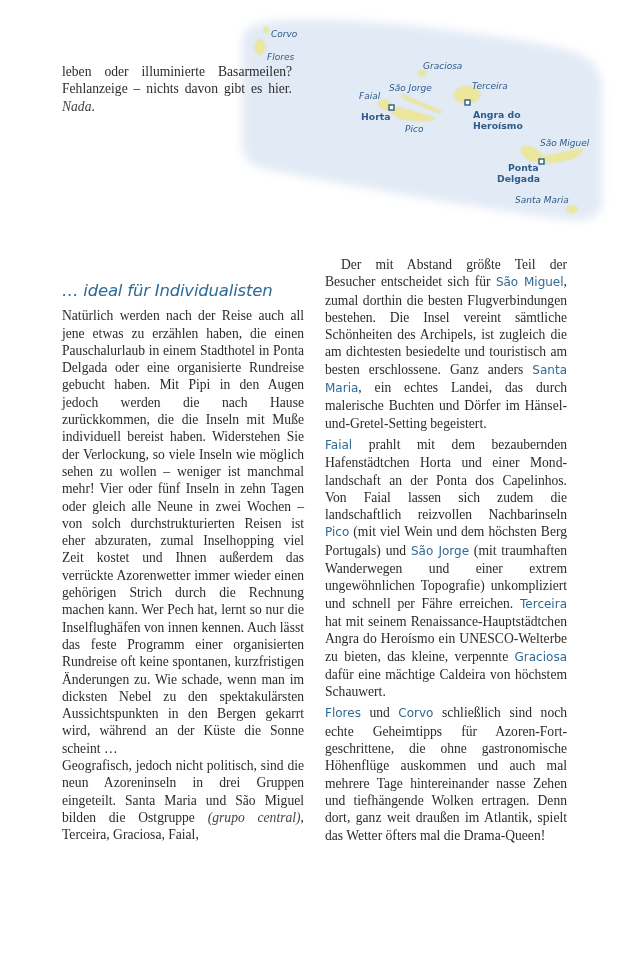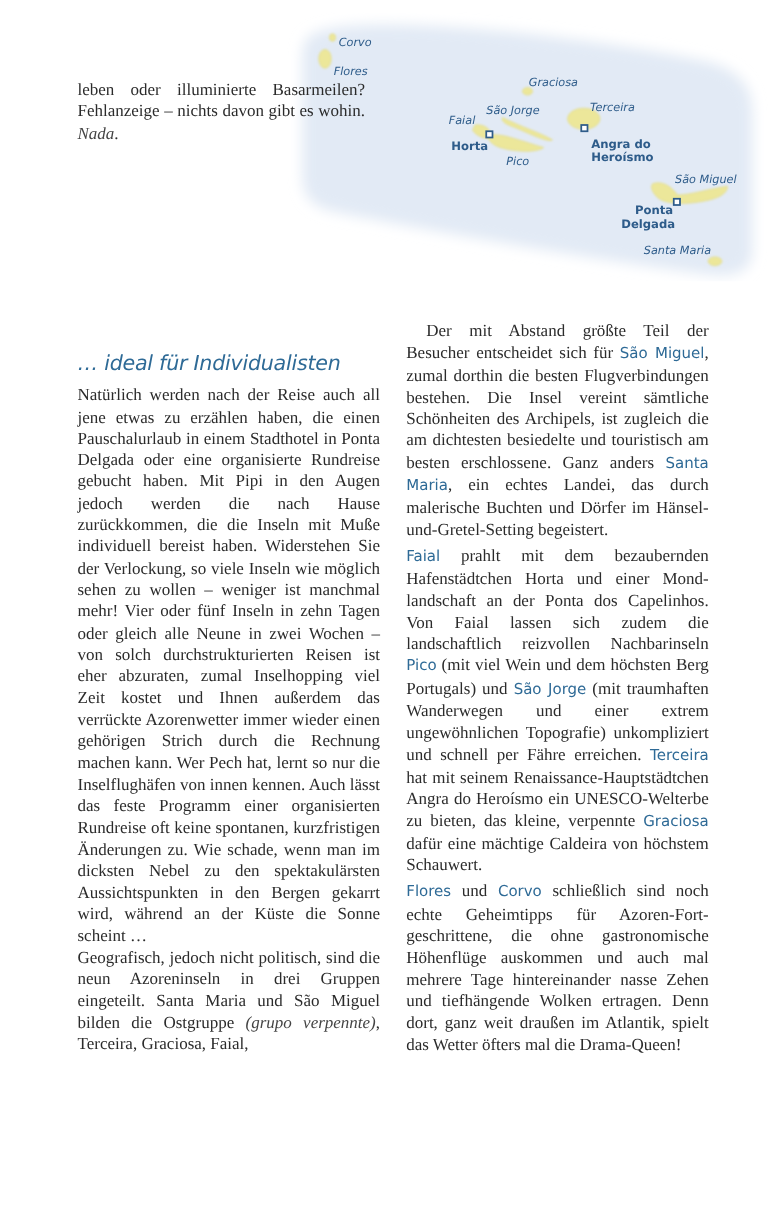--- a/index.html
+++ b/index.html
@@ -83,28 +83,28 @@
         <text x="131" y="110">Horta</text>
         <text x="243" y="108">Angra do</text>
         <text x="243" y="119">Heroísmo</text>
         <text x="278" y="161">Ponta</text>
         <text x="267" y="172">Delgada</text>
       </g>
     </svg>
   </div>
 
   <div class="intro body-text">
-    <p><span>leben oder illuminierte Basar­meilen? Fehlanzeige – nichts davon gibt es wohin. </span><em>Nada</em><span>.</span></p>
+    <p><span>leben oder illuminierte Basar­meilen? Fehlanzeige – nichts davon gibt es hier. </span><em>Nada</em><span>.</span></p>
   </div>
 
   <div class="col-left body-text">
     <h2 class="first">… ideal für Individualisten</h2>
     <p>Natürlich werden nach der Reise auch all jene etwas zu erzählen haben, die einen Pauschalurlaub in einem Stadt­hotel in Ponta Delgada oder eine organisierte Rundreise gebucht haben. Mit Pipi in den Augen jedoch werden die nach Hause zurückkommen, die die Inseln mit Muße individuell bereist haben. Widerstehen Sie der Verlockung, so viele Inseln wie möglich sehen zu wollen – weniger ist manchmal mehr! Vier oder fünf Inseln in zehn Tagen oder gleich alle Neune in zwei Wochen – von solch durchstrukturierten Reisen ist eher abzuraten, zumal Inselhopping viel Zeit kostet und Ihnen außerdem das verrückte Azorenwetter immer wieder einen gehörigen Strich durch die Rechnung machen kann. Wer Pech hat, lernt so nur die Inselflughäfen von innen kennen. Auch lässt das feste Pro­gramm einer organisierten Rundreise oft keine spontanen, kurzfristigen Än­derungen zu. Wie schade, wenn man im dicksten Nebel zu den spektakulärs­ten Aussichtspunkten in den Bergen gekarrt wird, während an der Küste die Sonne scheint …</p>
 
-    <p><span>Geografisch, jedoch nicht politisch, sind die neun Azoreninseln in drei Gruppen eingeteilt. Santa Maria und São Miguel bilden die Ostgruppe </span><em>(gru­po verpennte)</em><span>, Terceira, Graciosa, Faial,</span></p>
+    <p><span>Geografisch, jedoch nicht politisch, sind die neun Azoreninseln in drei Gruppen eingeteilt. Santa Maria und São Miguel bilden die Ostgruppe </span><em>(gru­po central)</em><span>, Terceira, Graciosa, Faial,</span></p>
   </div>
 
   <div class="col-right body-text">
 
     <p class="indent block"><span>Der mit Abstand größte Teil der Besucher entscheidet sich für </span><span class="hl">São Mi­guel</span><span>, zumal dorthin die besten Flugver­bindungen bestehen. Die Insel vereint sämtliche Schönheiten des Archipels, ist zugleich die am dichtesten besiedel­te und touristisch am besten erschlos­sene. Ganz anders </span><span class="hl">Santa Maria</span><span>, ein echtes Landei, das durch malerische Buchten und Dörfer im Hänsel-und-Gretel-Setting begeistert.</span></p>
 
     <p class="block"><span class="hl">Faial</span><span> prahlt mit dem bezaubernden Hafenstädtchen Horta und einer Mond­landschaft an der Ponta dos Capelin­hos. Von Faial lassen sich zudem die landschaftlich reizvollen Nachbarinseln </span><span class="hl">Pico</span><span> (mit viel Wein und dem höchsten Berg Portugals) und </span><span class="hl">São Jorge</span><span> (mit traumhaften Wanderwegen und einer extrem ungewöhnlichen Topografie) unkompliziert und schnell per Fähre erreichen. </span><span class="hl">Terceira</span><span> hat mit seinem Renaissance-Hauptstädtchen Angra do Heroísmo ein UNESCO-Welterbe zu bieten, das kleine, verpennte </span><span class="hl">Graciosa</span><span> dafür eine mächtige Caldeira von höchstem Schauwert.</span></p>
 
     <p class="block"><span class="hl">Flores</span><span> und </span><span class="hl">Corvo</span><span> schließlich sind noch echte Geheimtipps für Azoren-Fort­geschrittene, die ohne gastronomische Höhenflüge auskommen und auch mal mehrere Tage hintereinander nasse Zehen und tiefhängende Wolken ertra­gen. Denn dort, ganz weit draußen im Atlantik, spielt das Wetter öfters mal die Drama-Queen!</span></p>
   </div>

